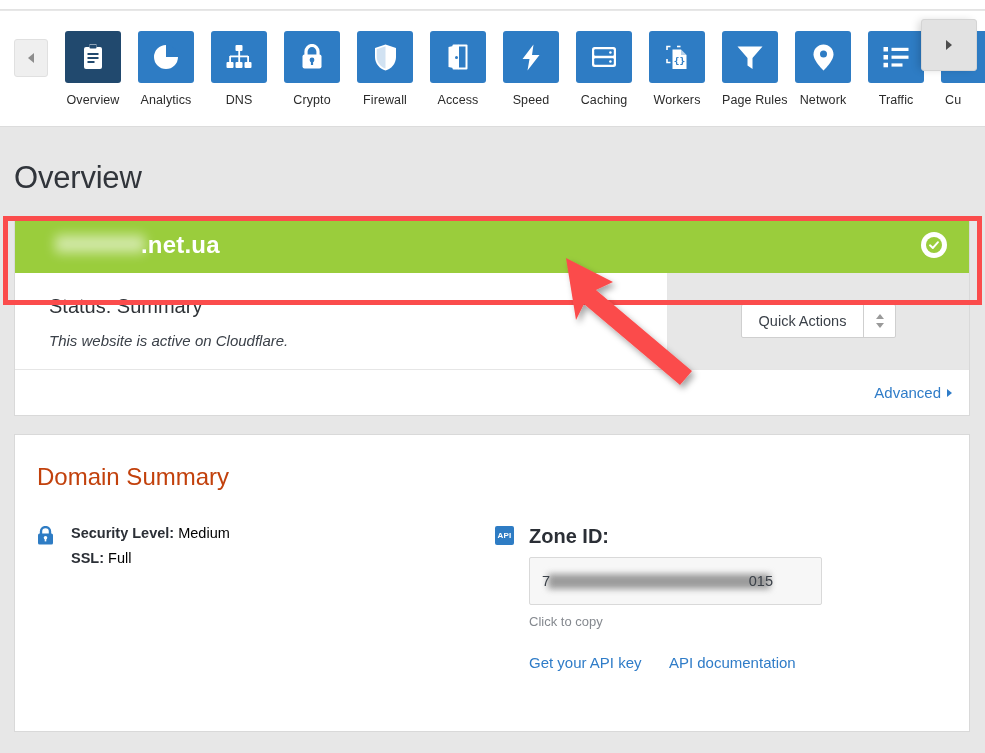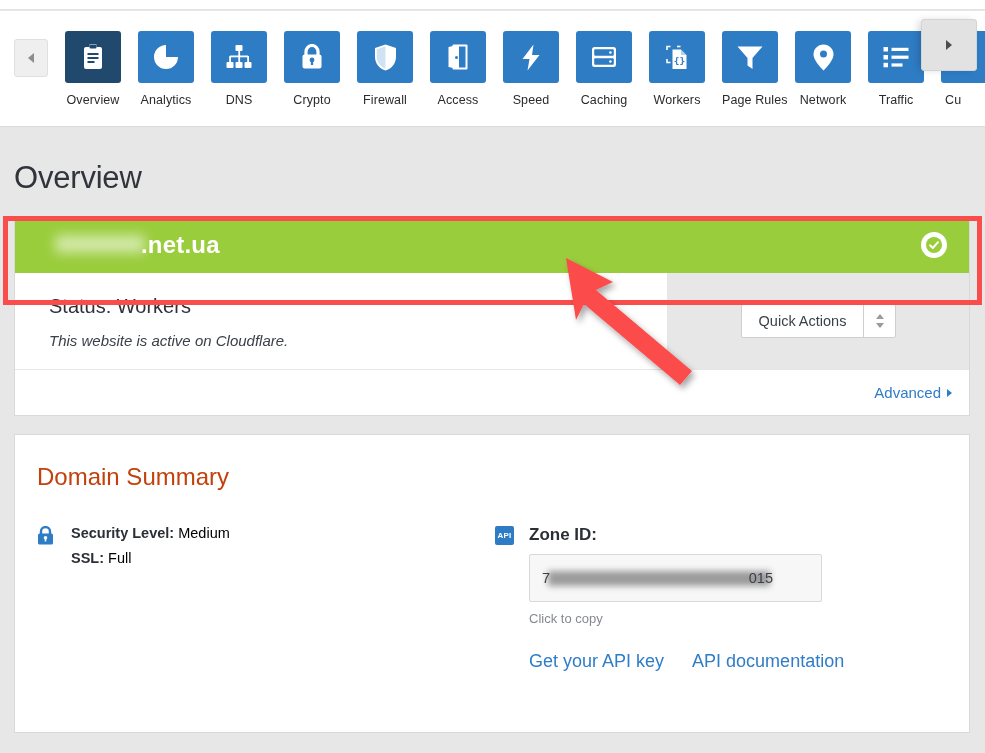--- a/index.html
+++ b/index.html
@@ -305,21 +305,21 @@
     color: #fff;
     font-size: 8px;
     font-weight: 700;
     display: flex;
     align-items: center;
     justify-content: center;
     letter-spacing: .3px;
   }
 
   .zone-id-label {
-    font-size: 17px;
+    font-size: 20px;
     font-weight: 700;
     color: #2b2f36;
     margin-bottom: 9px;
   }
   .zone-id-box {
     width: 293px;
     height: 48px;
     background: #f7f7f7;
     border: 1px solid #d9d9d9;
     border-radius: 2px;
@@ -344,21 +344,21 @@
     filter: blur(3px);
     z-index: 1;
   }
   .click-to-copy {
     margin-top: 9px;
     font-size: 13px;
     color: #85898f;
   }
   .api-links {
     margin-top: 25px;
-    font-size: 18px;
+    font-size: 15px;
   }
   .api-links span {
     color: #2f7cc8;
     cursor: pointer;
     margin-right: 24px;
   }
 
   
   .annot-box {
     position: absolute;
@@ -566,21 +566,21 @@
         <div class="zone-check">
           <svg width="16" height="16" viewBox="0 0 16 16">
             <circle cx="8" cy="8" r="8" fill="#9acd3c"></circle>
             <path d="M4 8.3 L6.8 11 L12 5.2" stroke="#fff" stroke-width="1.9" fill="none" stroke-linecap="round" stroke-linejoin="round"></path>
           </svg>
         </div>
       </div>
 
       <div class="status-body">
         <div class="status-left">
-          <div class="status-heading">Status: Workers</div>
+          <div class="status-heading">Status: Summary</div>
           <div class="status-desc">This website is active on Cloudflare.</div>
         </div>
         <div class="status-right">
           <div class="quick-actions">
             <div class="qa-label">Quick Actions</div>
             <div class="qa-stepper">
               <span class="up"></span>
               <span class="down"></span>
             </div>
           </div>

